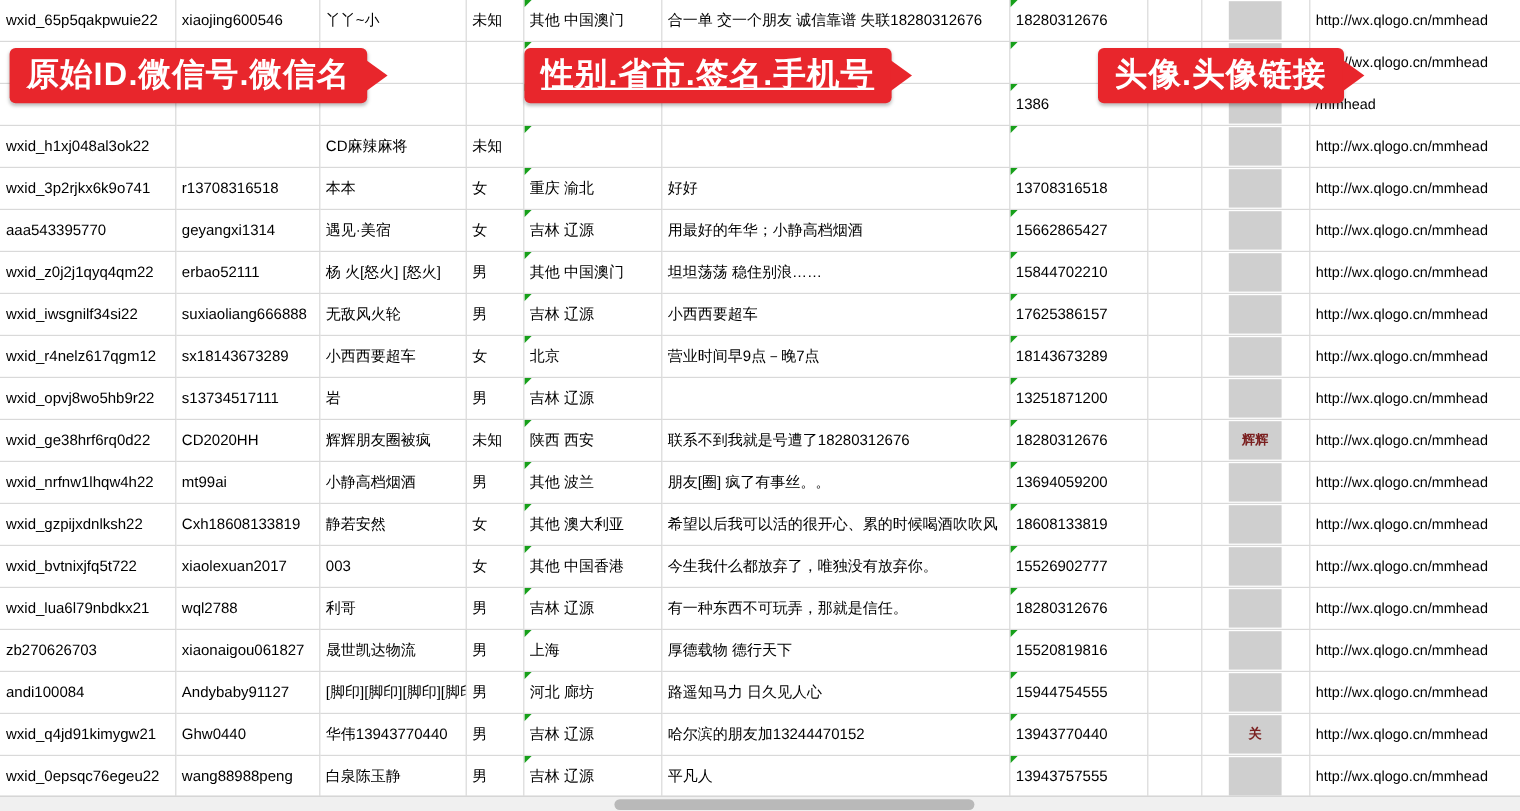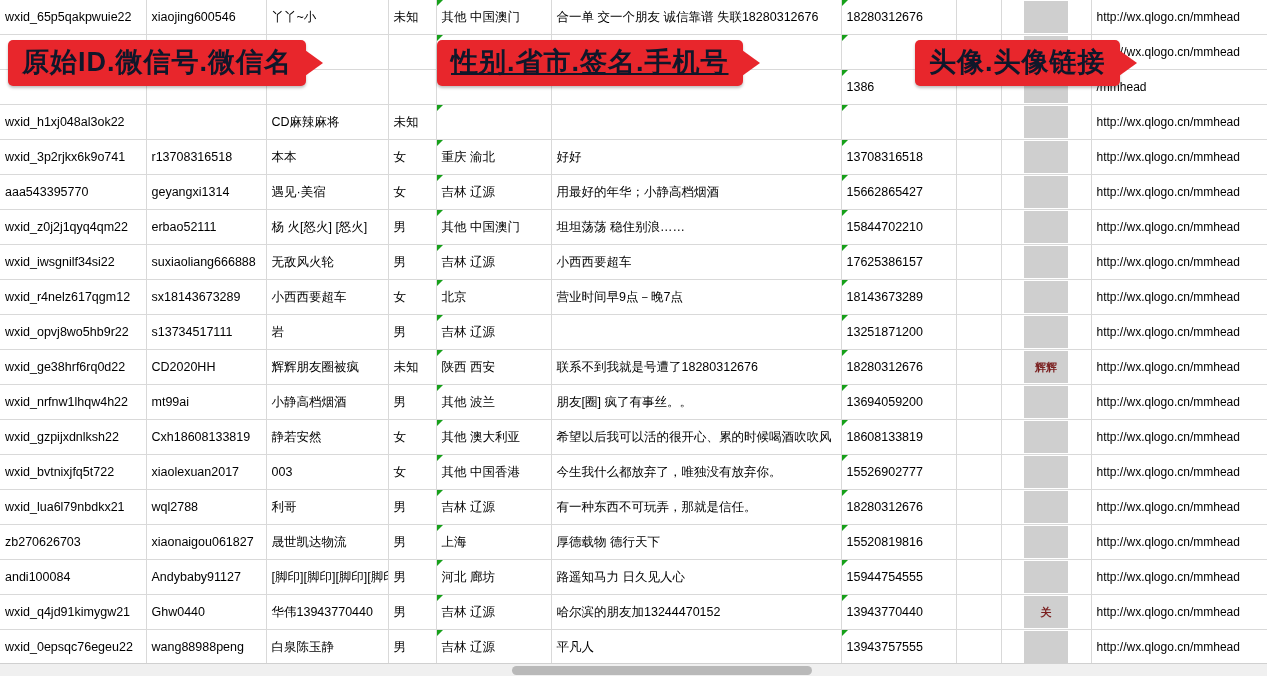--- a/index.html
+++ b/index.html
@@ -89,21 +89,21 @@
     left: 0;
     top: 0;
     border-left: 6px solid #17a01a;
     border-bottom: 6px solid transparent;
   }
 
   
   .banner {
     position: absolute;
     background: #e8262c;
-    color: #0f172a;
+    color: #ffffff;
     font-weight: bold;
     font-size: 27px;
     letter-spacing: 1px;
     padding: 6px 14px;
     border-radius: 5px;
     box-shadow: 0 2px 3px rgba(0,0,0,0.25);
     white-space: nowrap;
     line-height: 1.25;
   }
   .banner .tail {

